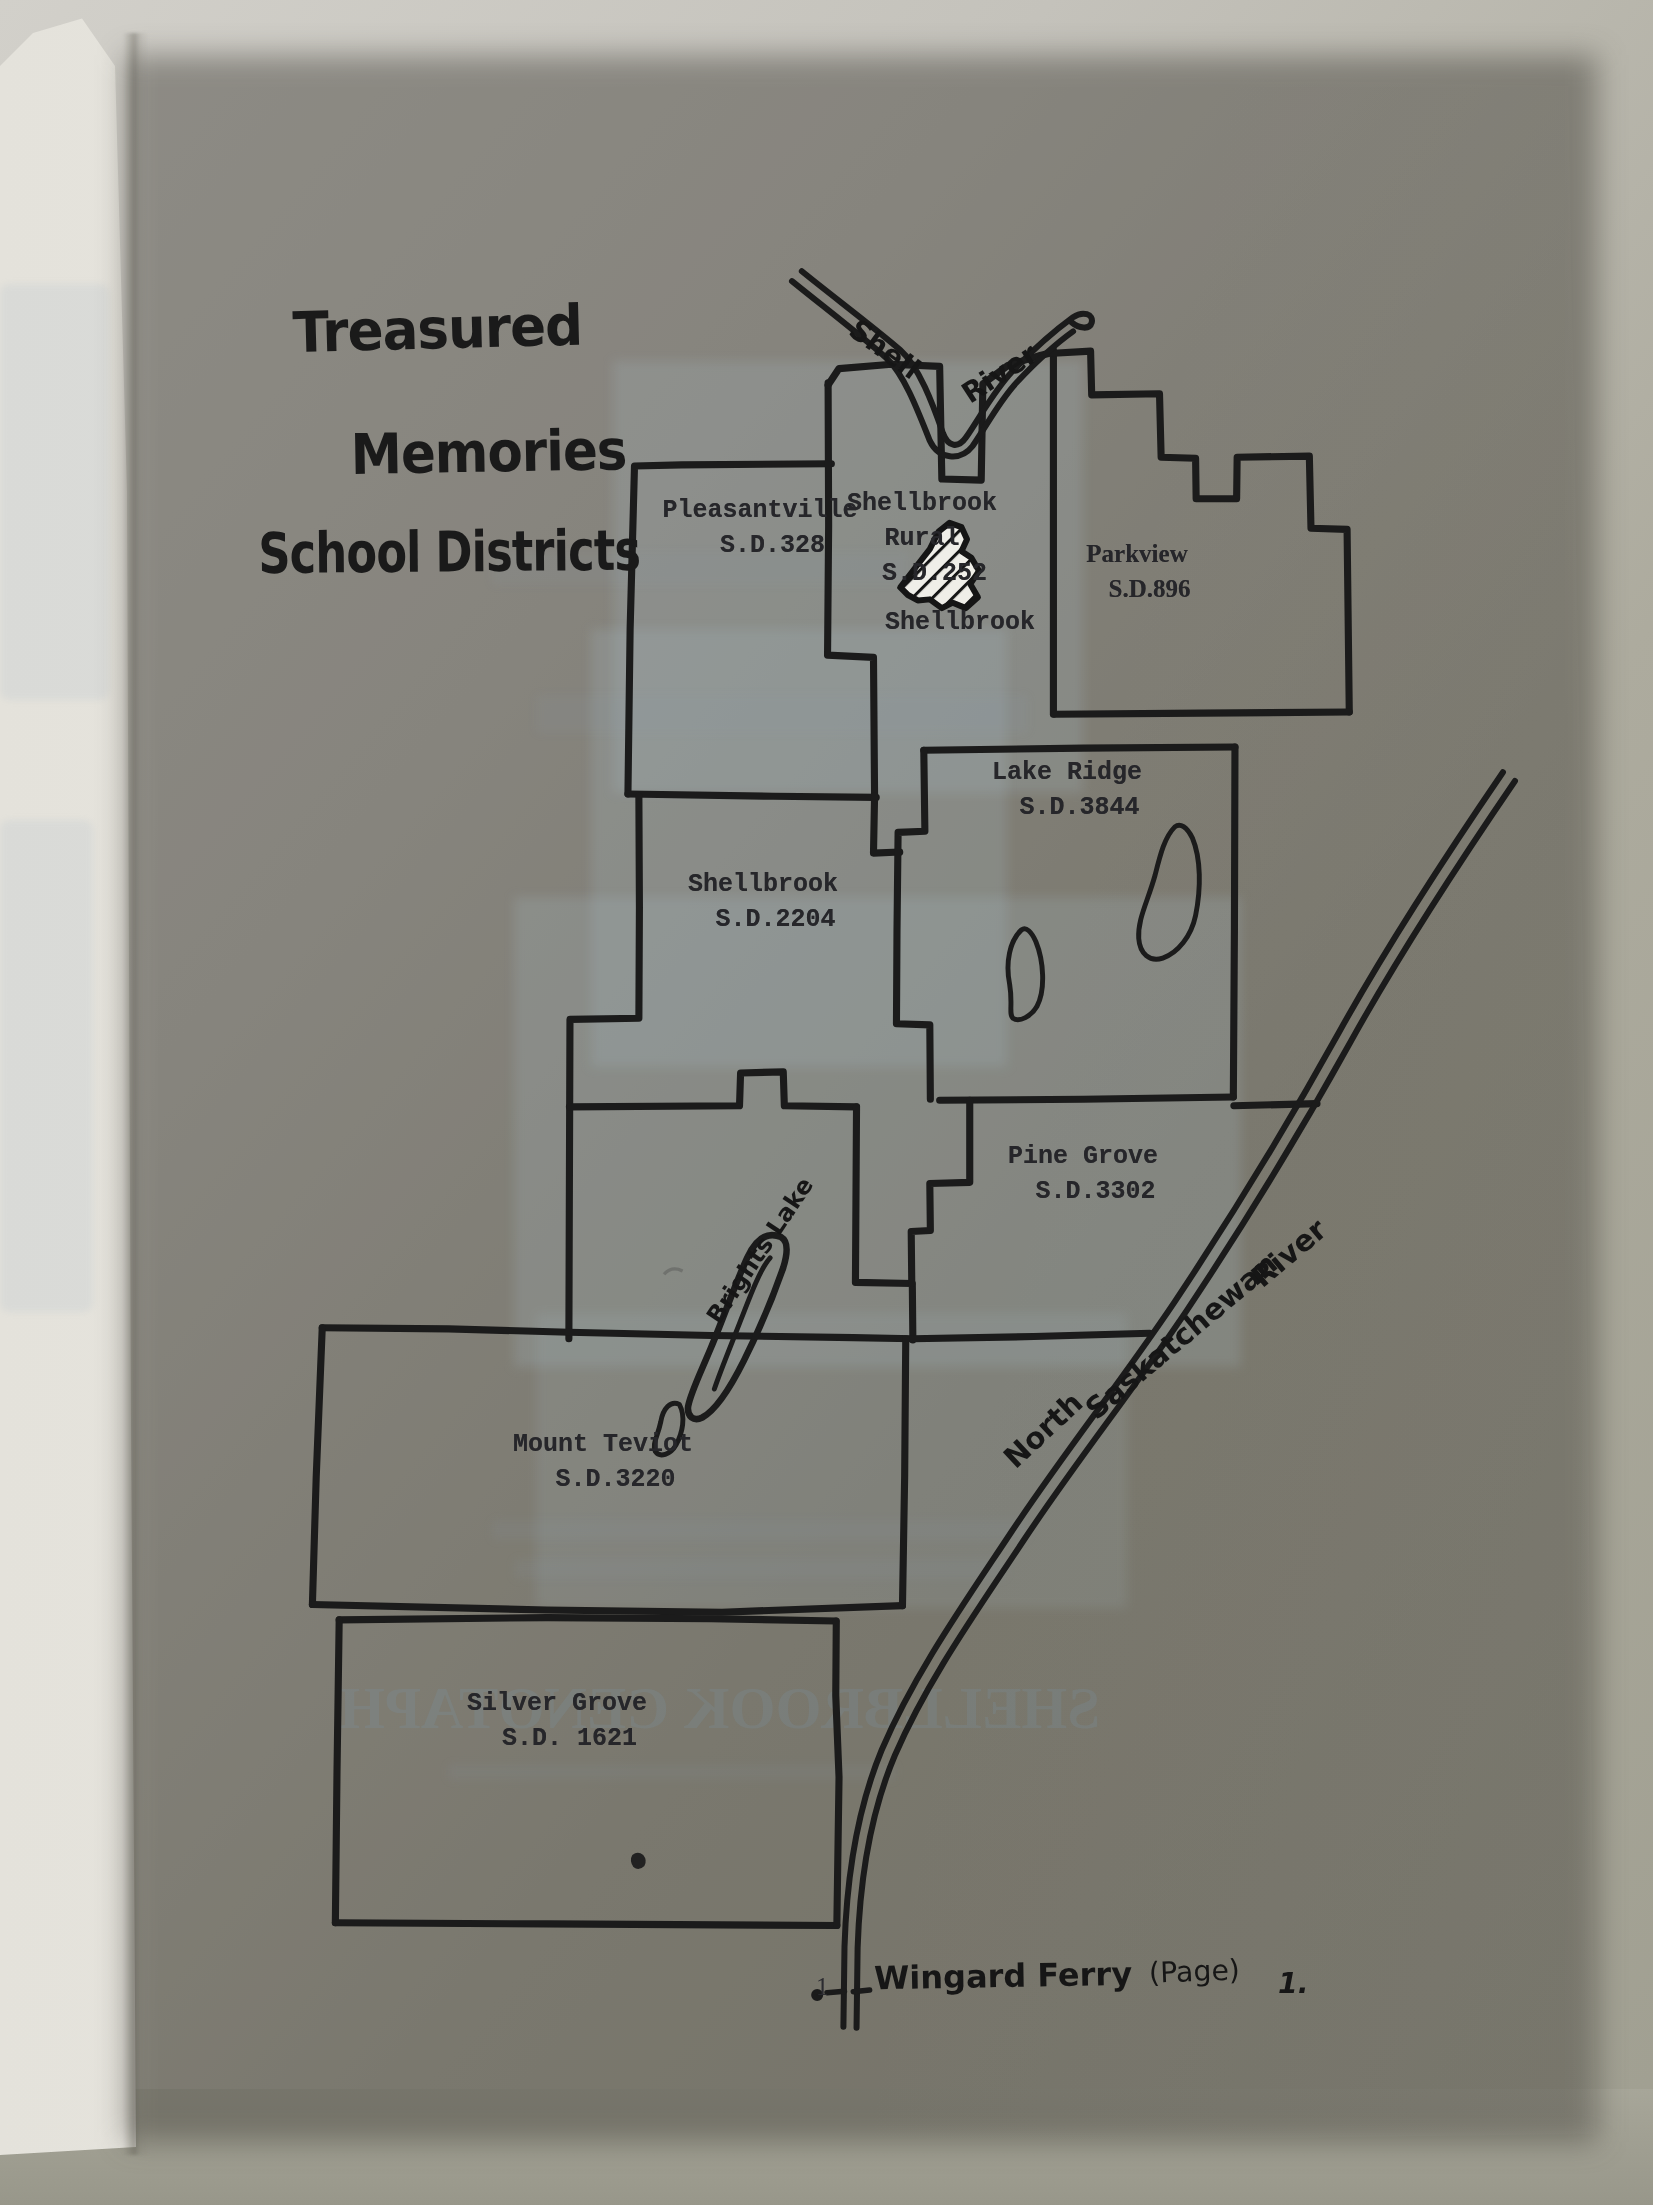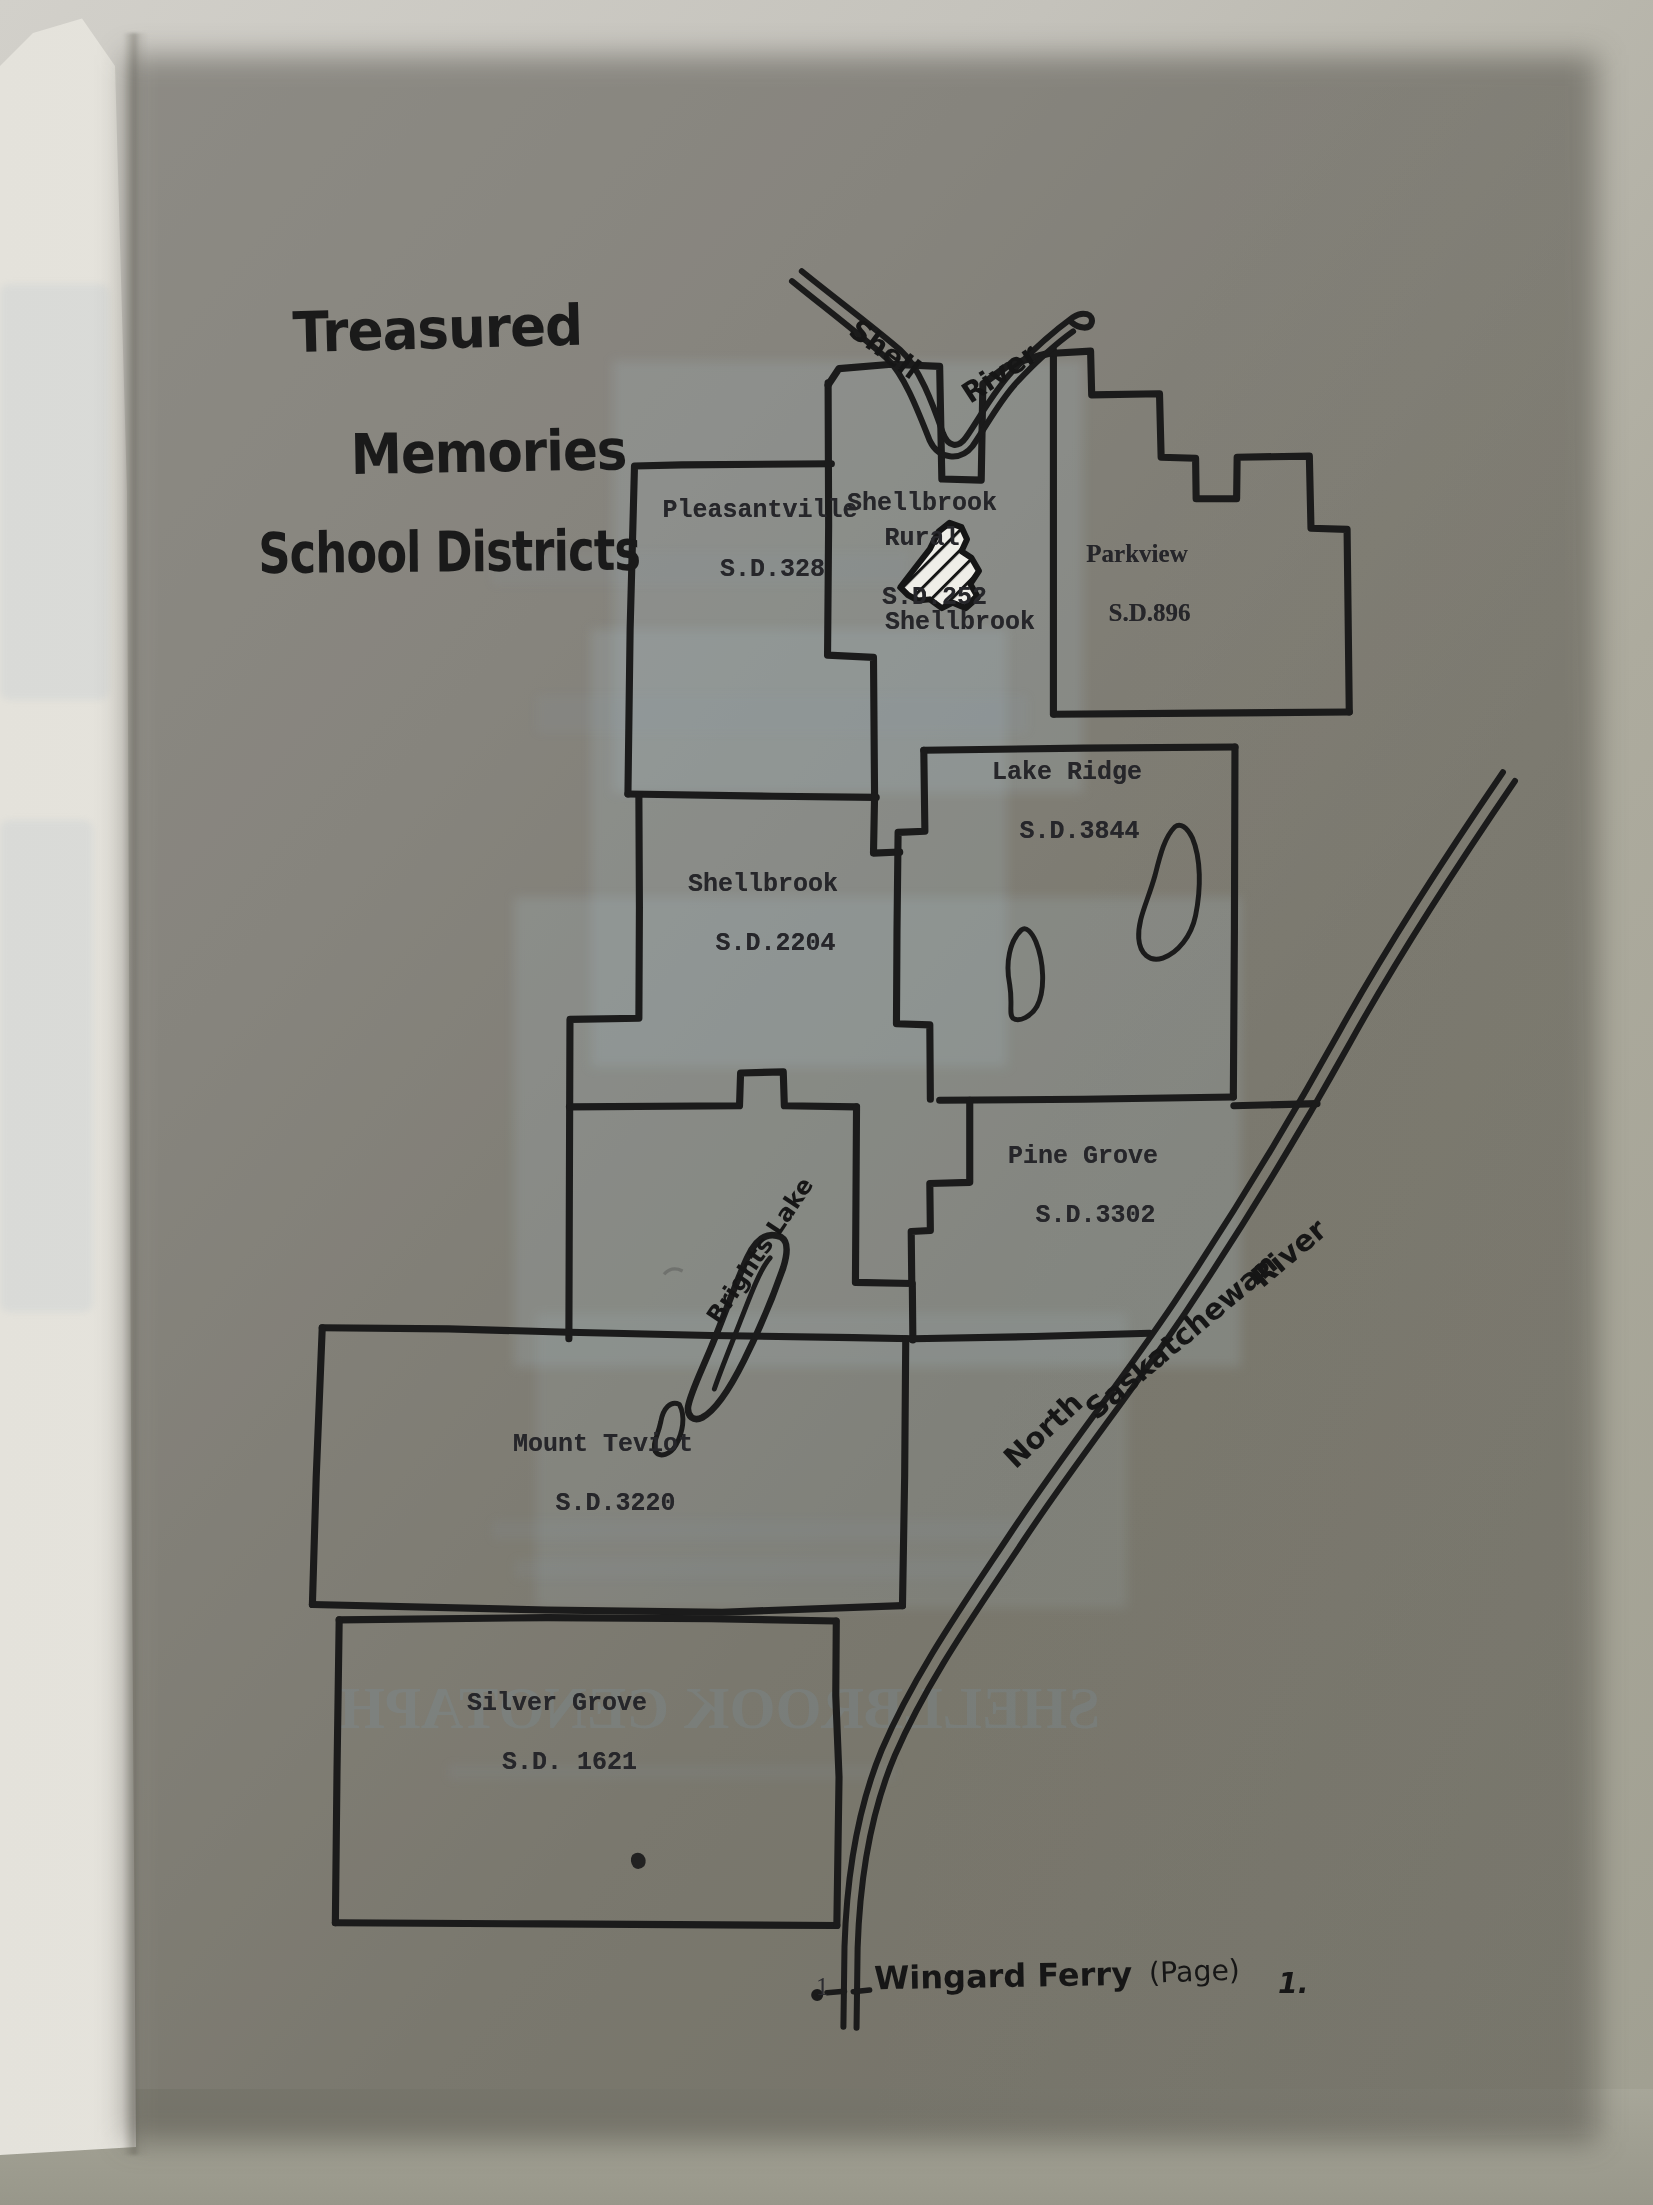--- a/index.html
+++ b/index.html
@@ -31,21 +31,21 @@
   
   .bleed{position:absolute;background:rgba(168,190,202,.20);filter:blur(5.5px);}
   .mirror{position:absolute;transform:scaleX(-1);color:rgba(125,148,168,.22);
           font-family:"Liberation Serif",serif;font-weight:700;white-space:nowrap;}
   .mirror-bar{position:absolute;background:rgba(140,160,180,.10);filter:blur(4.4px);border-radius:4.4px;}
   
   .dlabel{position:absolute;text-align:center;color:#26262a;
           font-family:"Liberation Mono","DejaVu Sans Mono",monospace;
           font-size:25px;line-height:35px;font-weight:700;
           text-shadow:0 0 0.5px rgba(30,30,35,.55);}
-  .dlabel .dsd{margin-left:25px;margin-top:24px;}
+  .dlabel .dsd{margin-left:25px;}
   .town-label{position:absolute;color:#26262a;text-align:left;
           font-family:"Liberation Mono","DejaVu Sans Mono",monospace;
           font-size:25px;font-weight:700;text-shadow:0 0 0.5px rgba(30,30,35,.55);}
   
   .hand{position:absolute;color:#161616;font-family:"DejaVu Sans",sans-serif;
         font-weight:700;white-space:nowrap;}
   .title-line{position:absolute;color:#1a1a1a;font-family:"DejaVu Sans",sans-serif;
         font-weight:700;font-size:56px;letter-spacing:-1.1px;white-space:nowrap;
         transform-origin:left top;}
   .pagenum{position:absolute;color:#2b2b30;font-family:"Liberation Serif",serif;

